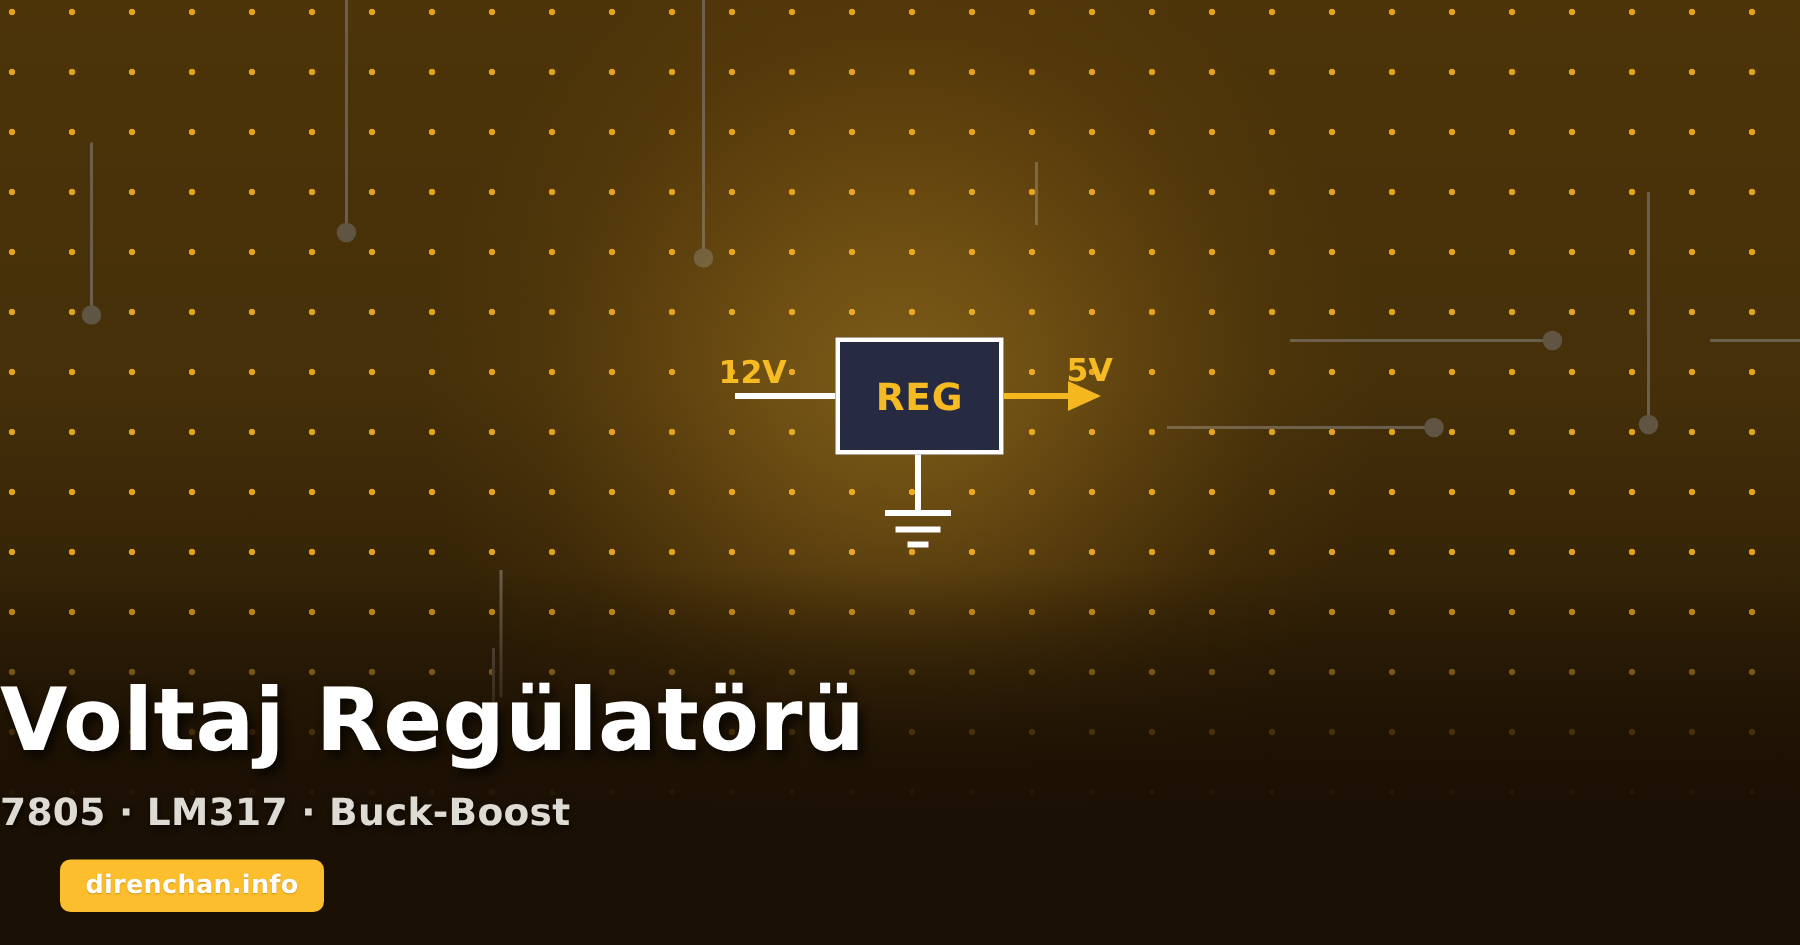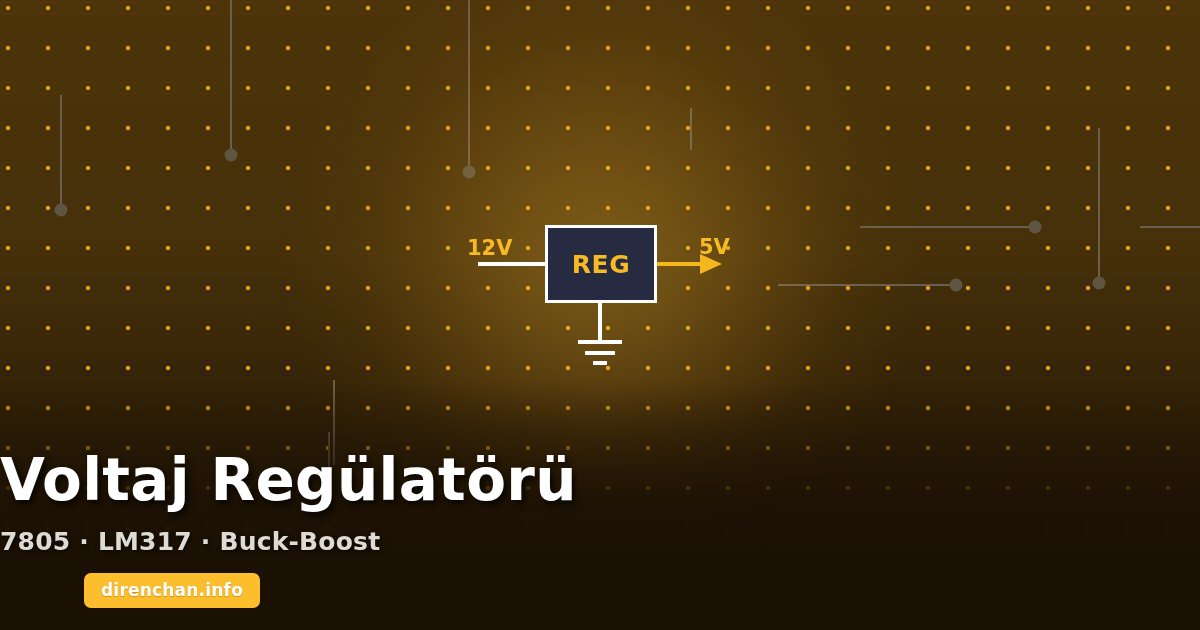--- a/index.html
+++ b/index.html
@@ -59,21 +59,21 @@
     background:linear-gradient(180deg,
         rgba(30,19,4,0) 0%,
         rgba(30,19,4,.55) 28%,
         rgba(28,17,4,.92) 52%,
         rgba(27,16,4,1) 72%,
         rgba(26,16,4,1) 100%);
     pointer-events:none;
   }
 
   
-  #schematic { position:absolute; left:0; top:0; width:1108px; height:630px; }
+  #schematic { position:absolute; left:12px; top:0; width:1108px; height:630px; }
 
   .ic-box {
     position:absolute;
     left:545px; top:225px;
     width:112px; height:78px;
     background:#272b41;
     border:3px solid #ffffff;
     display:flex; align-items:center; justify-content:center;
   }
   .ic-label {
@@ -158,21 +158,20 @@
     left:40px; top:573px;
     background:#fcbe2c;
     border-radius:7px;
     padding:7px 17px 8px 17px;
     color:#ffffff;
     font-size:17px;
     font-weight:bold;
     letter-spacing:.2px;
     font-family:"DejaVu Sans", sans-serif;
     text-shadow:0 1px 1px rgba(120,70,0,.35);
-    margin-left:44px;
   }
 </style>
 </head>
 <body>
 
 <div id="card">
 
   <div id="dotgrid"></div>
 
   <div id="traces">

